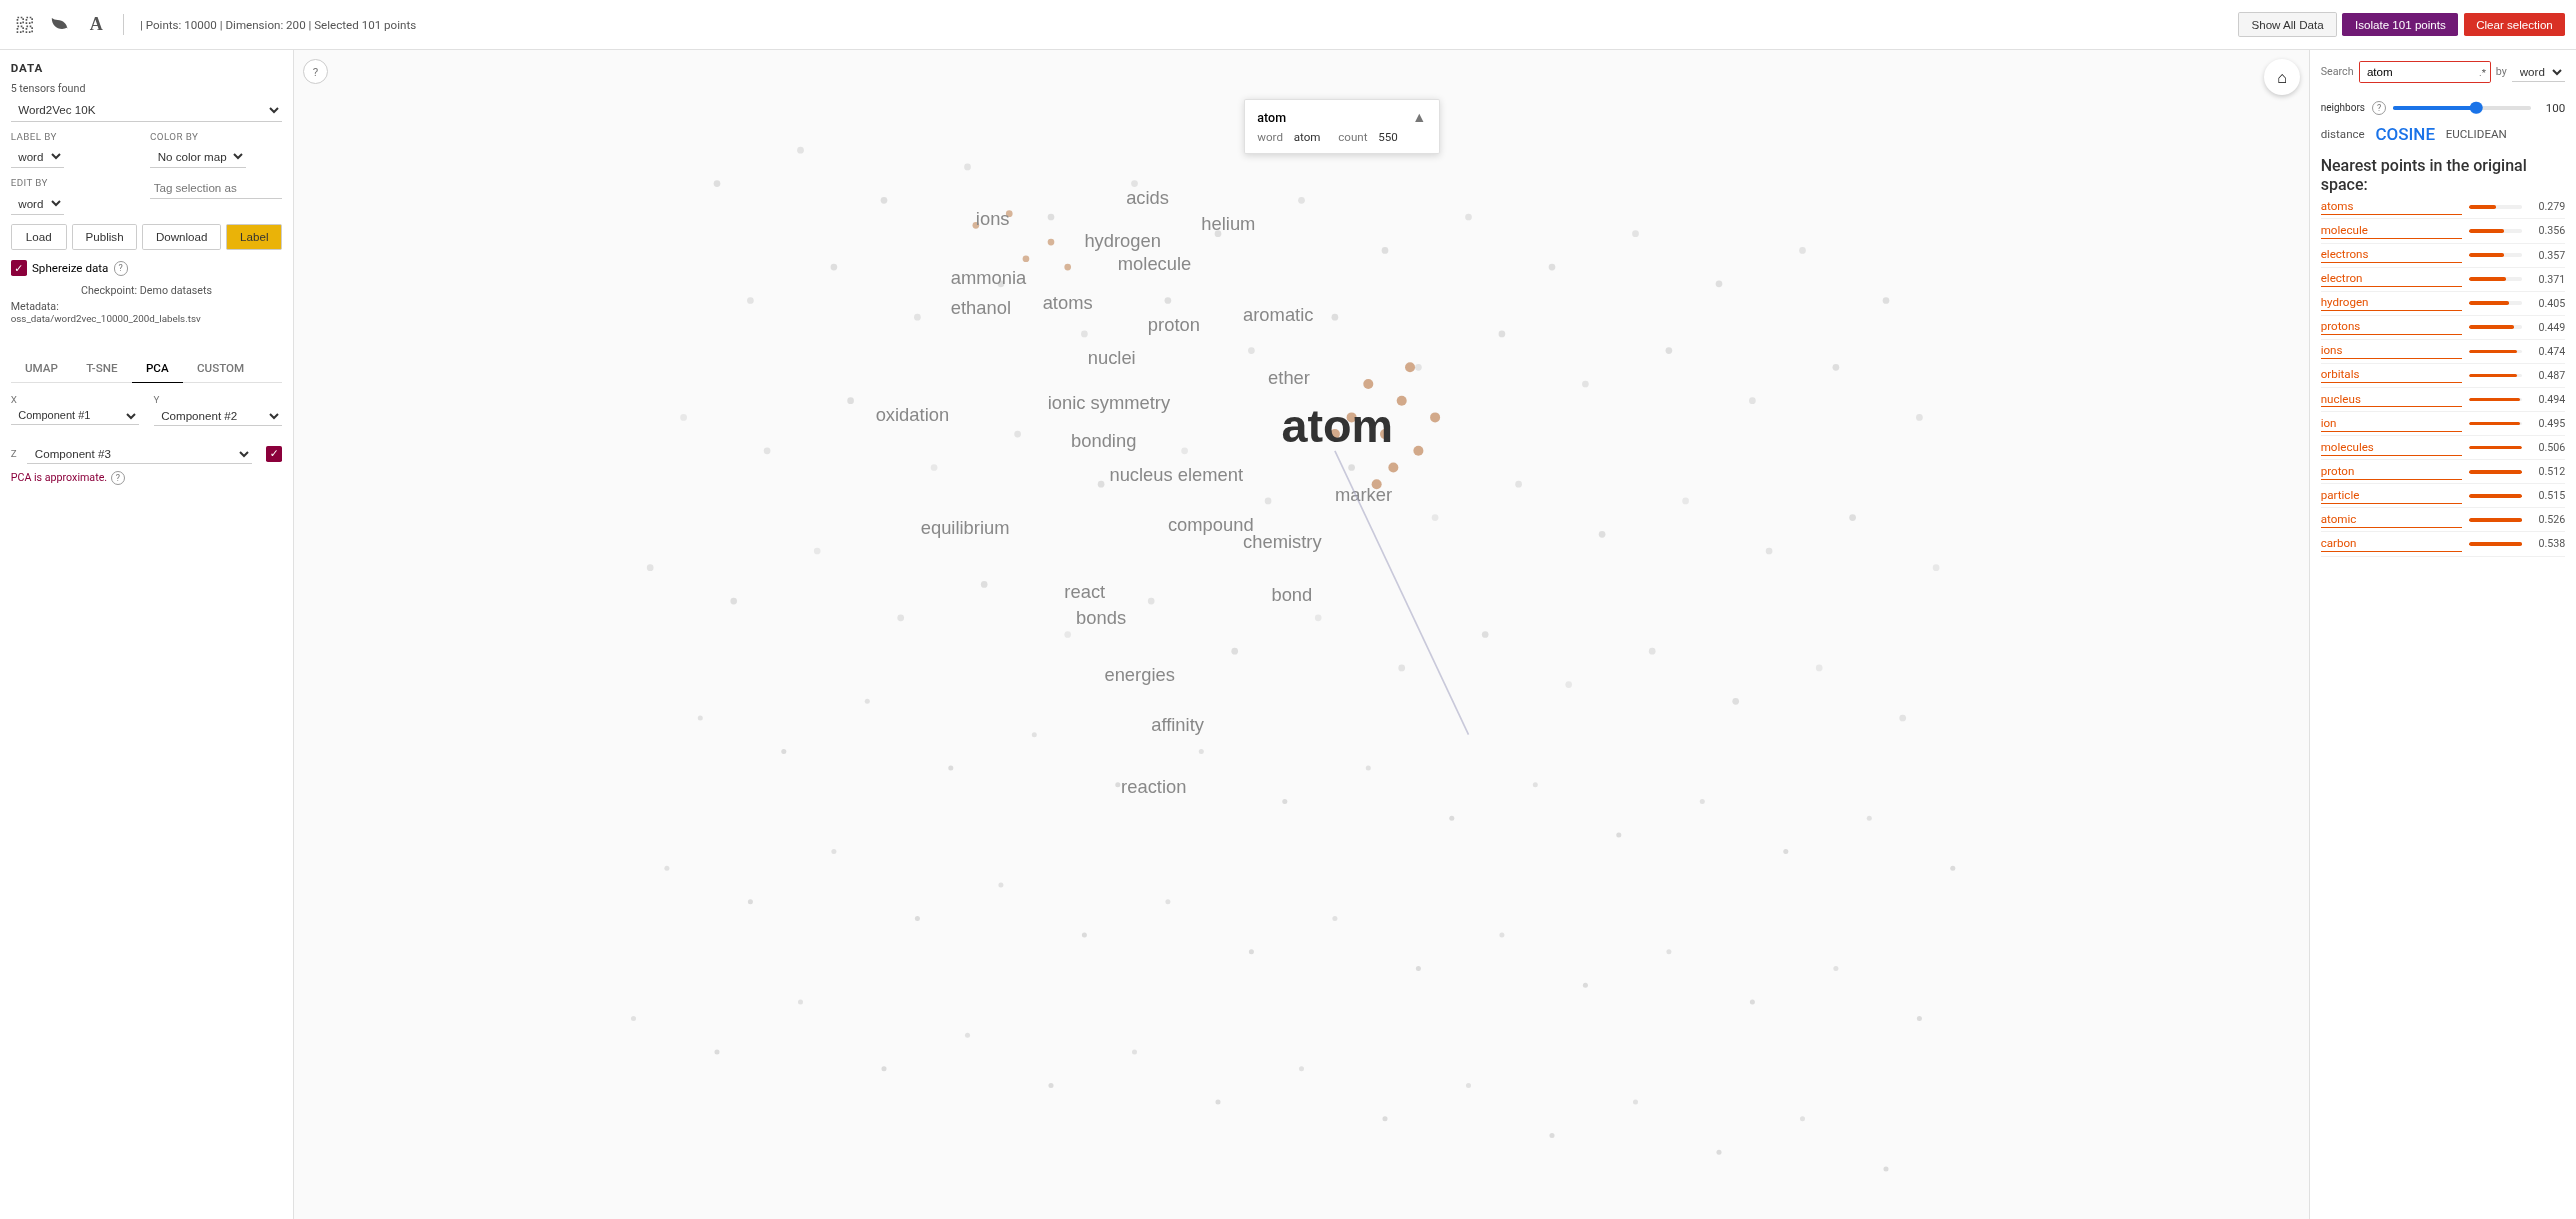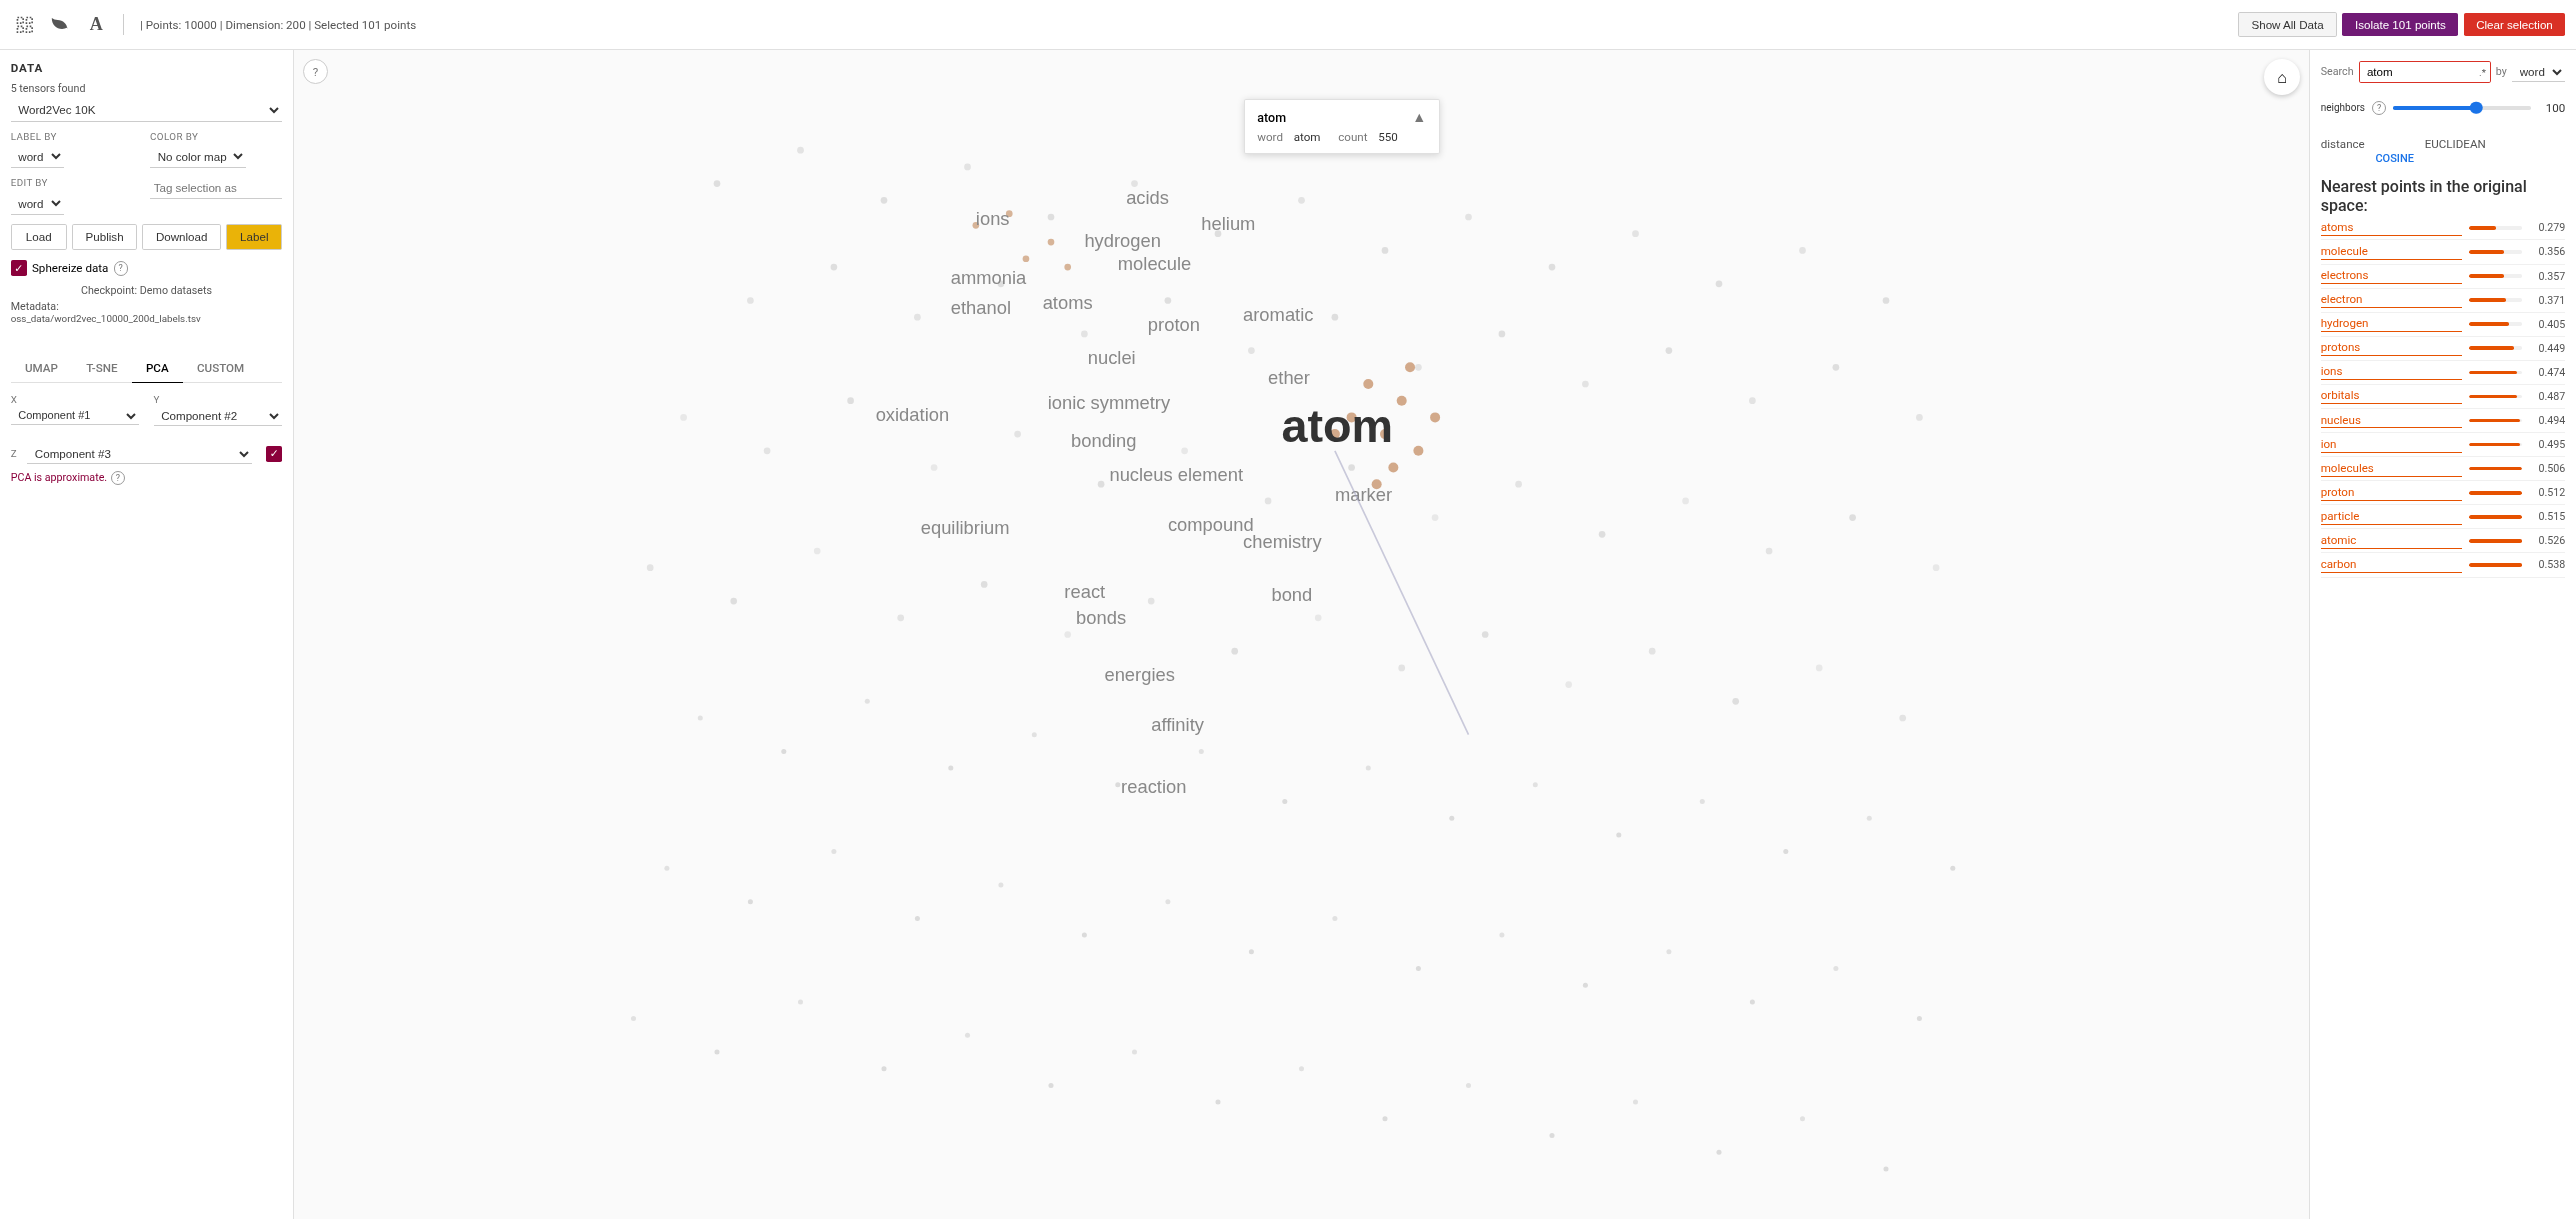--- a/index.html
+++ b/index.html
@@ -120,21 +120,21 @@
     .neighbors-label { font-size: 10px; color: #333; }
     .help-circle { display: inline-flex; align-items: center; justify-content: center; width: 14.2px; height: 14.2px; border-radius: 50%; border: 0.9px solid #999; font-size: 9px; color: #777; cursor: pointer; }
     .slider-wrap { flex: 1; position: relative; height: 3.6px; background: #e0e0e0; border-radius: 1.8px; cursor: pointer; }
     .slider-fill { position: absolute; left: 0; top: 0; height: 100%; background: #1a73e8; border-radius: 1.8px; width: 60%; }
     .slider-thumb { position: absolute; top: 50%; left: 60%; transform: translate(-50%, -50%); width: 12.5px; height: 12.5px; background: #1a73e8; border-radius: 50%; }
     .neighbors-val { font-size: 11.6px; color: #333; min-width: 27px; text-align: right; }
 
     
     .distance-row { display: flex; align-items: center; gap: 10.7px; margin-bottom: 12.5px; }
     .distance-label { font-size: 11.6px; color: #555; }
-    .distance-cosine { font-size: 11px; color: #1a73e8; font-weight: 500; cursor: pointer; margin-top: 28px; }
+    .distance-cosine { font-size: 17px; color: #1a73e8; font-weight: 500; cursor: pointer; }
     .distance-euclidean { font-size: 11.6px; color: #555; cursor: pointer; }
 
     
     .nearest-title { font-size: 16px; font-weight: 500; color: #333; margin-bottom: 1px; }
     .nearest-list { list-style: none; }
     .nearest-item {
       display: flex; align-items: center; padding: 3.6px 0; border-bottom: 0.9px solid #f0f0f0;
       cursor: pointer;
     }
     .nearest-word { color: #e65100; font-size: 11.6px; flex: 1; border-bottom: 0.9px solid #e65100; padding-bottom: 0.9px; }

